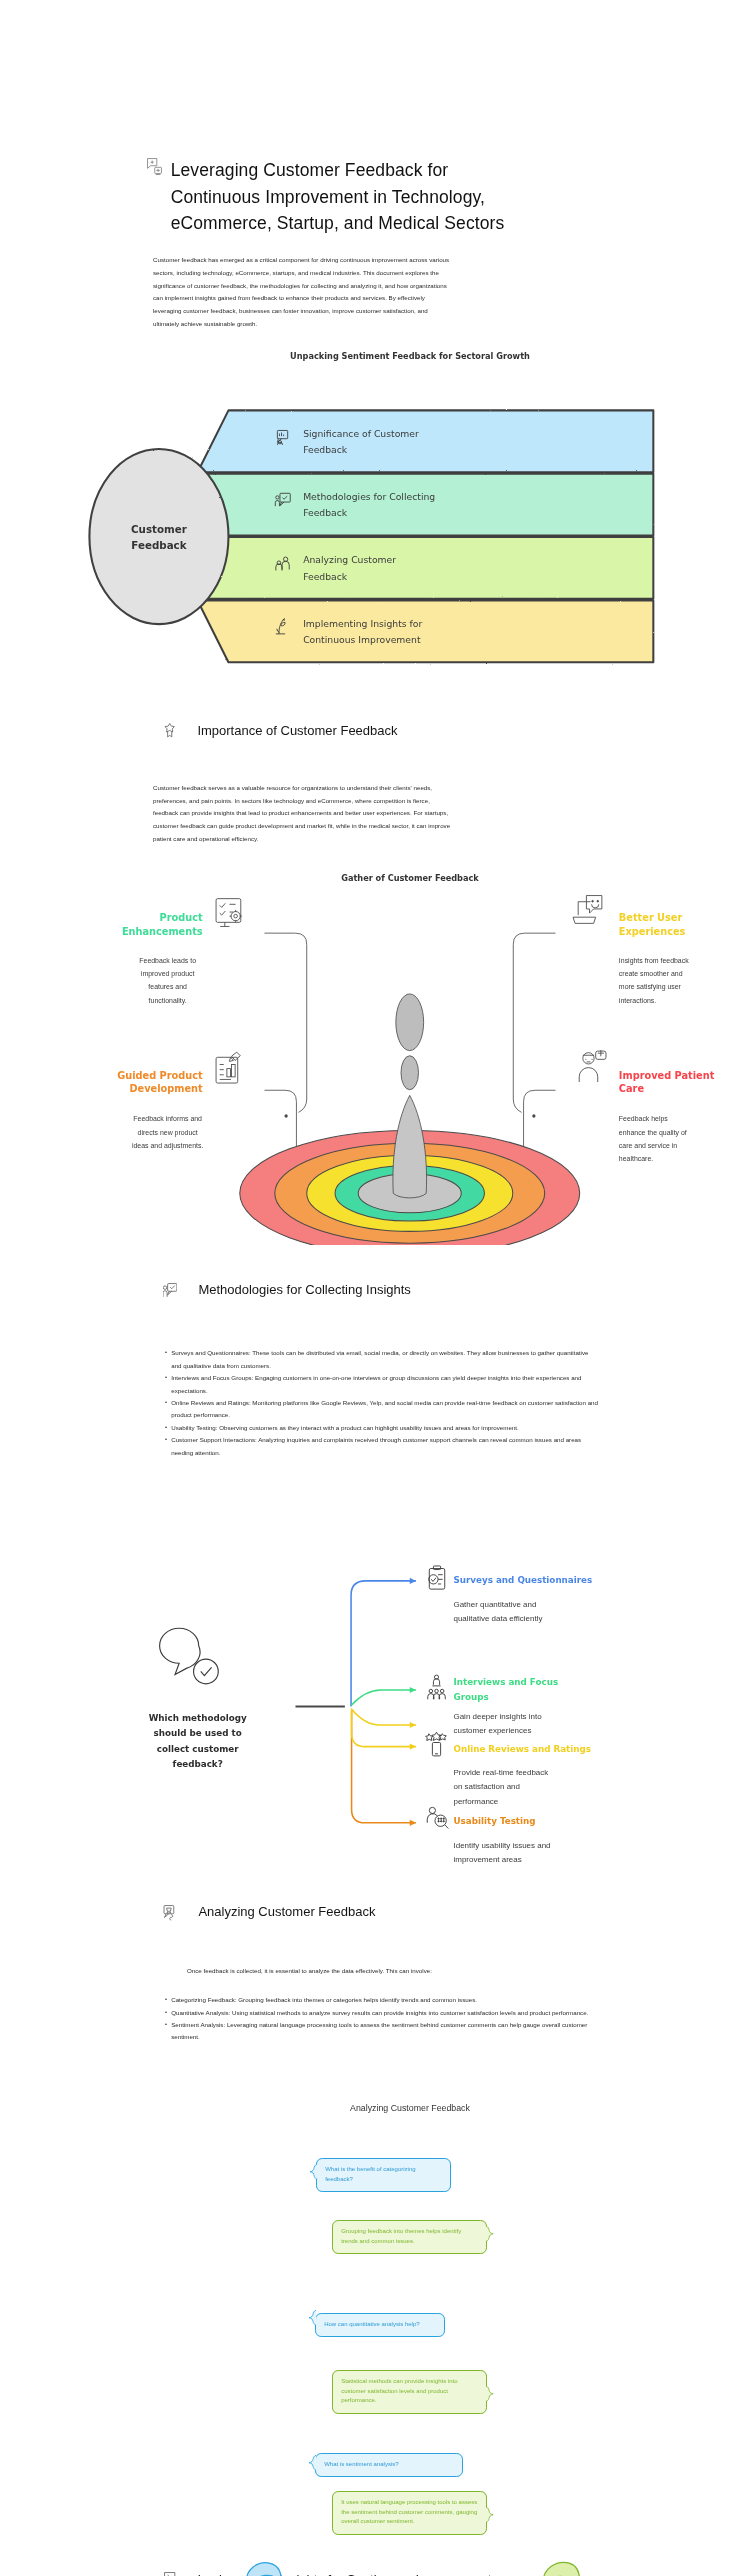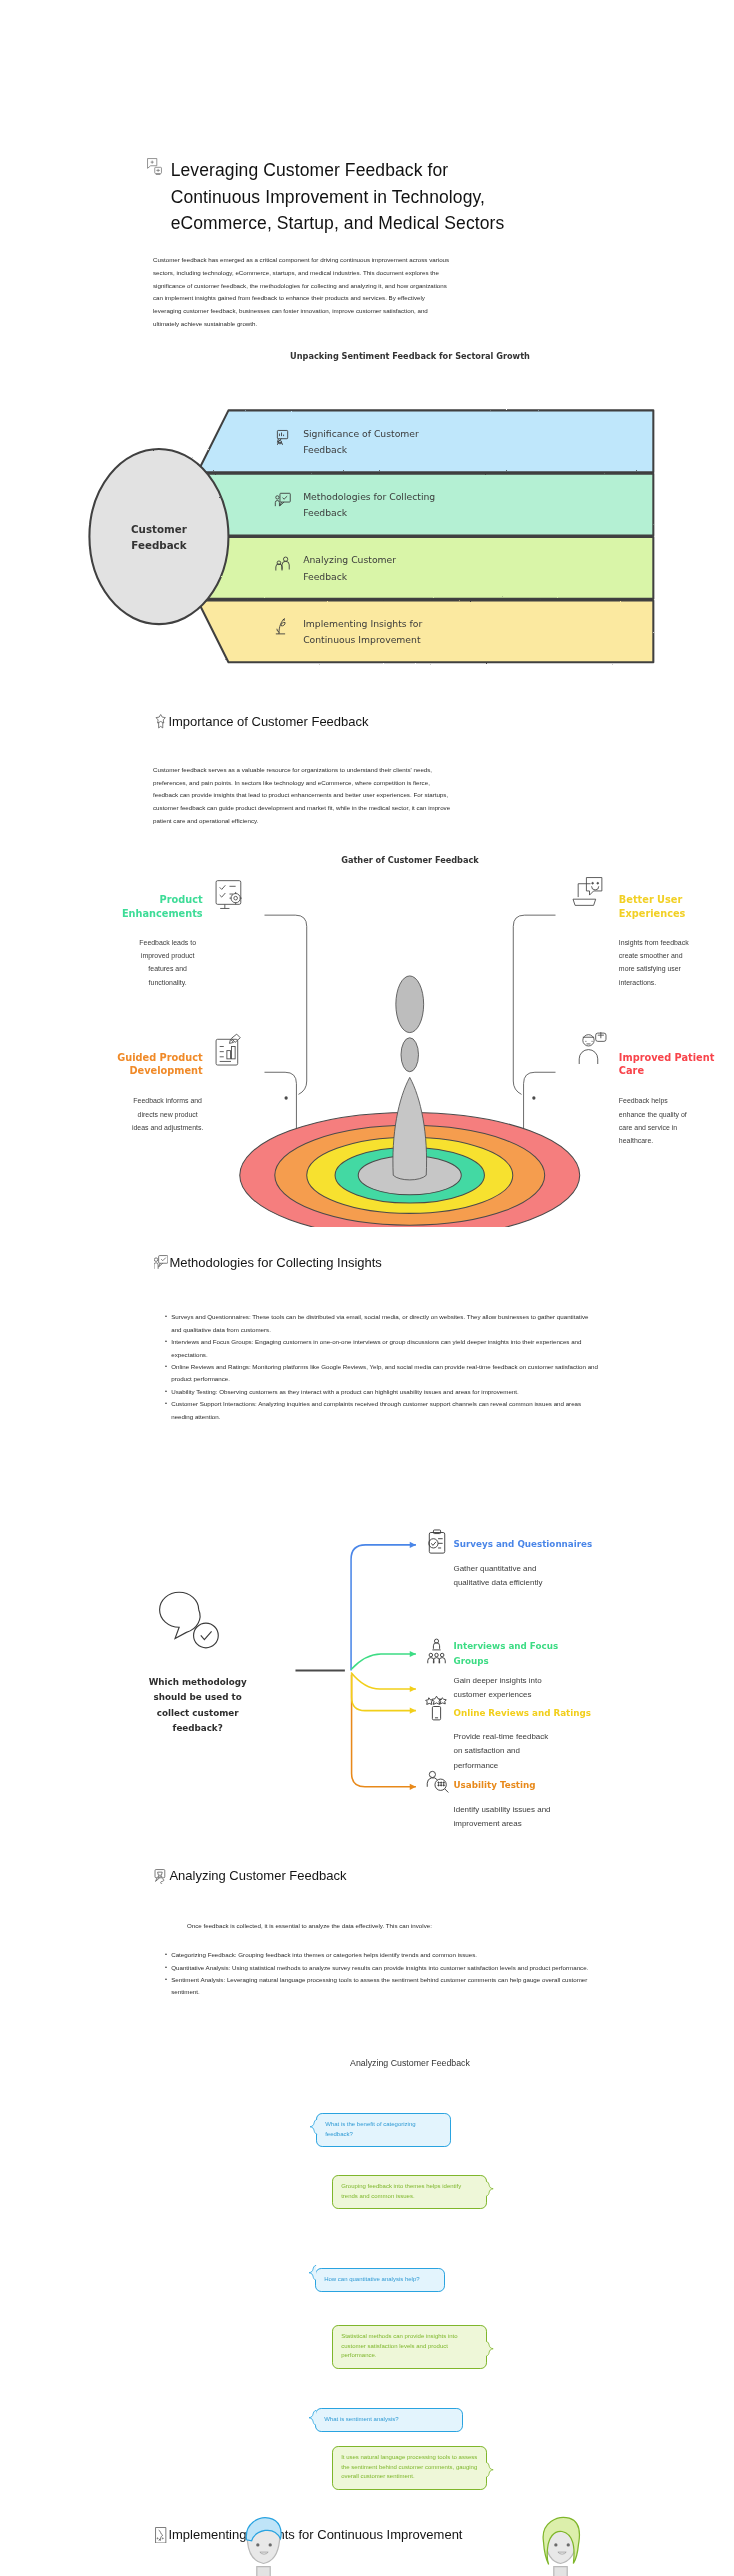--- a/index.html
+++ b/index.html
@@ -15,22 +15,22 @@
   
   .doc-title{
     display:flex; align-items:flex-start; gap:7.2px;
     padding:157px 103px 0 103px;
   }
   .doc-title h1{
     margin:0; font-weight:400; font-size:17.5px; line-height:1.52;
     letter-spacing:0.1px; color:#111; max-width:371px;
   }
   .sec-head{
-    display:flex; align-items:center; gap:1px;
-    padding:0 103px; margin:8px;
+    display:flex; align-items:flex-end; gap:21px;
+    padding:0 103px; margin:17px;
   }
   .sec-head h2{
     margin:0; font-weight:400; font-size:13px; line-height:1.3; color:#151515;
   }
   .body-copy{
     padding:0 103px 0 110px;
     font-size:6.2px; line-height:2.05; color:#2a2a2a;
     max-width:515px;
   }
   ul.bullets{

